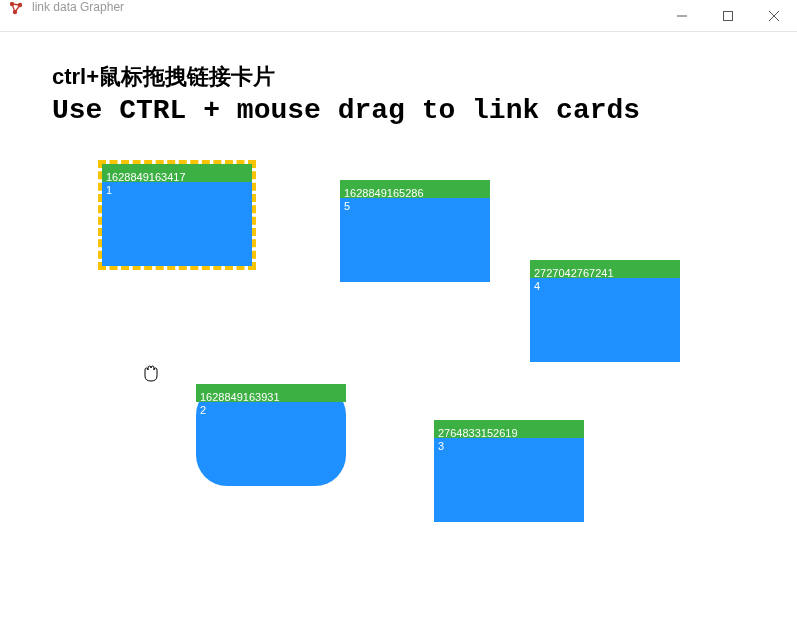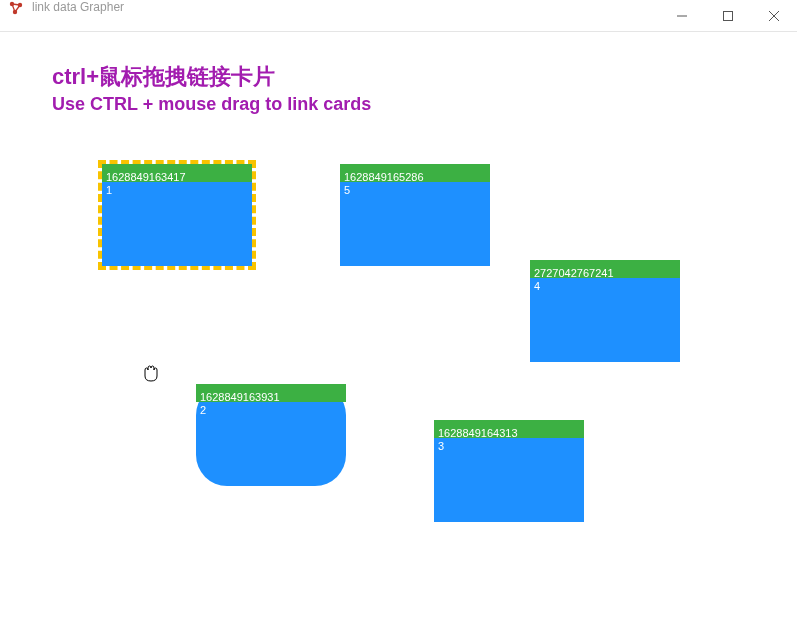--- a/index.html
+++ b/index.html
@@ -42,26 +42,26 @@
     .canvas {
       position: relative;
       width: 797px;
       height: 596px;
       background: #fff;
     }
     .hint {
       position: absolute;
       left: 52px;
       top: 30px;
-      color: #a21caf;
+      color: #000000;
       font-weight: 700;
       line-height: 1.35;
     }
     .hint .line1 { font-size: 22px; }
-    .hint .line2 { font-size: 18px; }
+    .hint .line2 { font-size: 28px; font-family: Liberation Mono, monospace; }
     
     .card {
       position: absolute;
       width: 150px;
       height: 102px;
       background: #1e90ff;
       color: #fff;
       font-size: 11px;
     }
     .card .card-header {
@@ -130,29 +130,29 @@
   <div class="cursor-grab" style="left: 142px; top: 331px;">
     <svg width="18" height="20" viewBox="0 0 18 20">
       <path d="M3 10 L3 7 Q3 5 4.5 5 Q6 5 6 7 L6 5 Q6 3 7.5 3 Q9 3 9 5 L9 5 Q9 3 10.5 3 Q12 3 12 5 L12 7 Q12 5 13.5 5 Q15 5 15 7 L15 13 Q15 18 9 18 Q3 18 3 13 Z" fill="#fff" stroke="#000" stroke-width="1"></path>
     </svg>
   </div>
 
 <div class="card selected" style="left: 102px; top: 132px;">
       <div class="card-header">1628849163417</div>
       <div class="card-body">1</div>
     </div>
-    <div class="card" style="left: 340px; top: 132px;">
+    <div class="card" style="left: 340px; top: 148px;">
       <div class="card-header">1628849165286</div>
       <div class="card-body">5</div>
     </div>
     <div class="card" style="left: 530px; top: 228px;">
       <div class="card-header">2727042767241</div>
       <div class="card-body">4</div>
     </div>
     <div class="card" style="left: 196px; top: 352px; border-radius: 31px;">
       <div class="card-header">1628849163931</div>
       <div class="card-body">2</div>
     </div>
     <div class="card" style="left: 434px; top: 388px;">
-      <div class="card-header">1628849164313</div>
+      <div class="card-header">2764833152619</div>
       <div class="card-body">3</div>
     </div>
   </div>
 
 </body></html>

